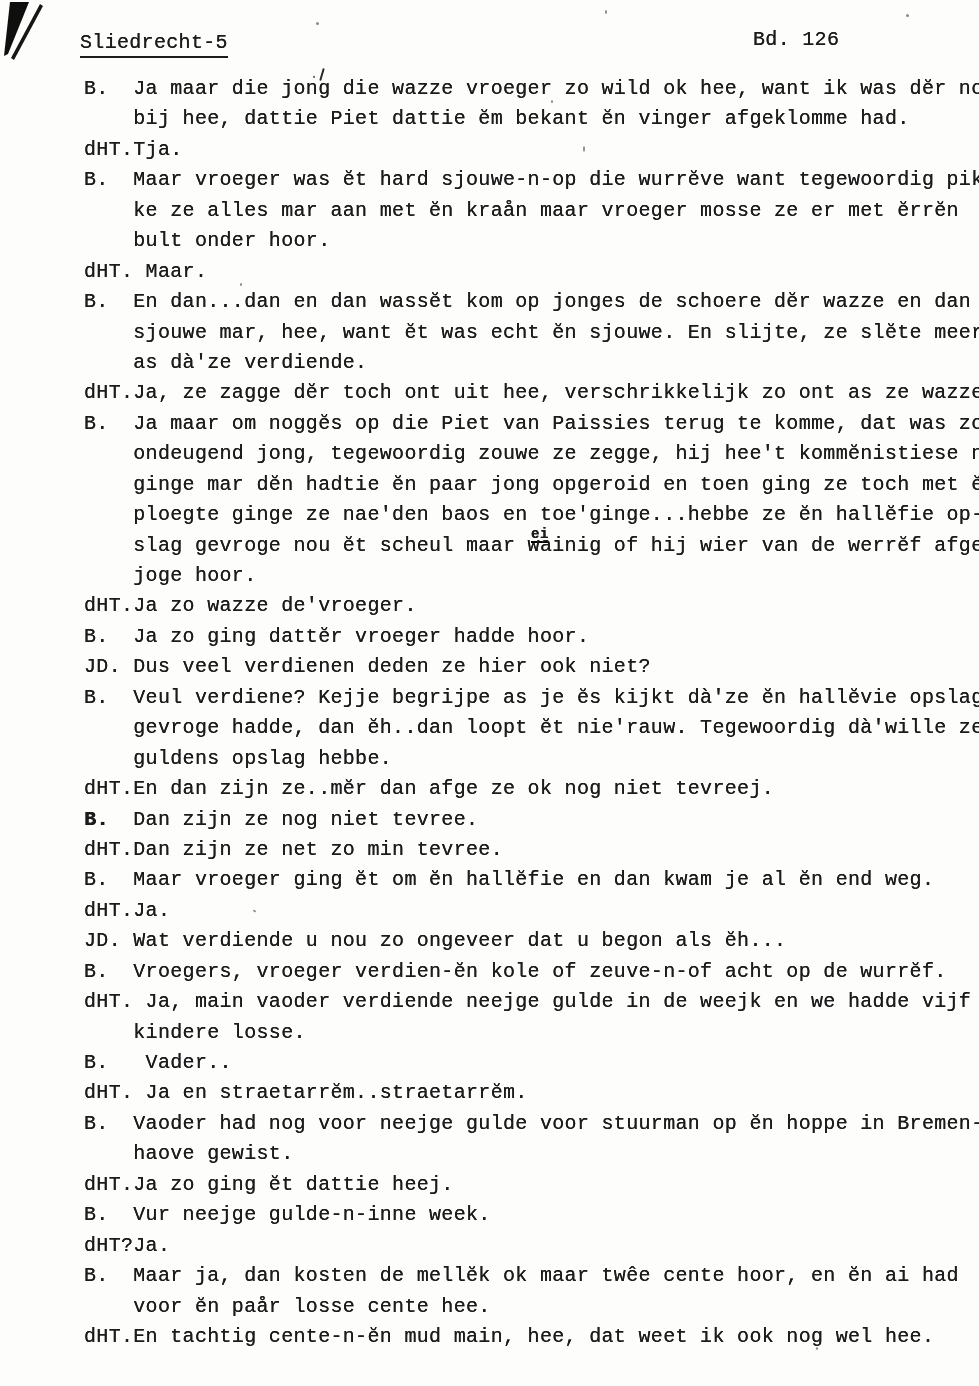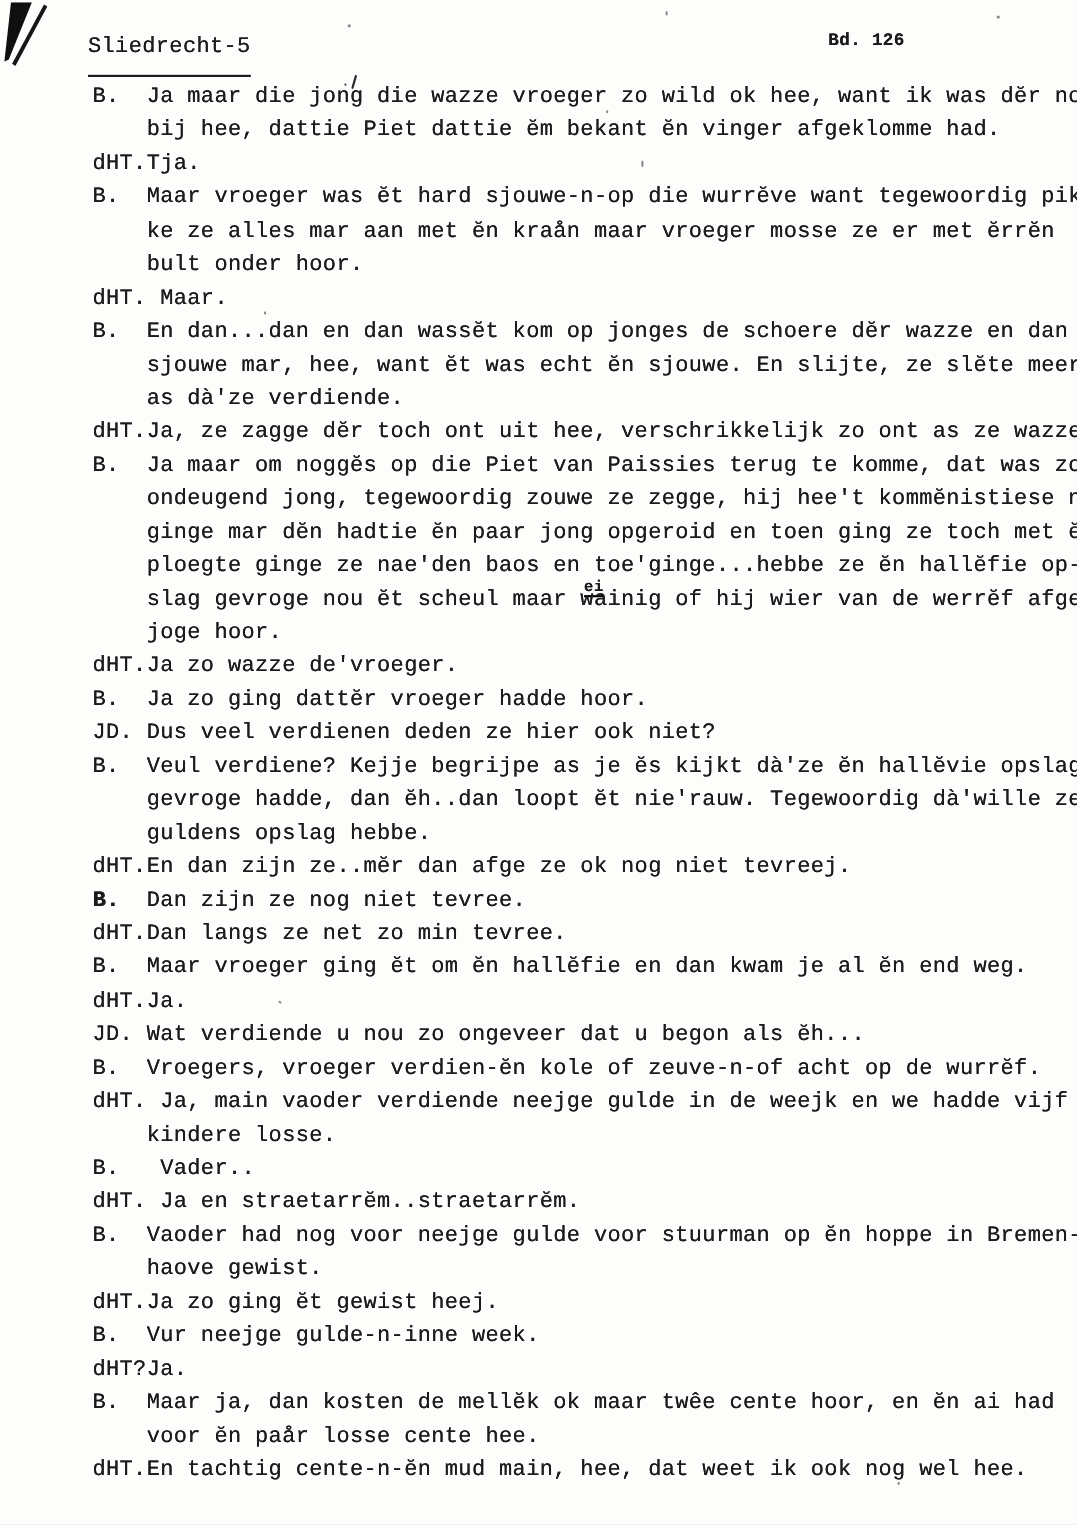--- a/index.html
+++ b/index.html
@@ -9,30 +9,29 @@
     width:979px;height:1386px;
     margin:0 auto;
     background:#fdfdfc;
     overflow:hidden;
     font-family:"Liberation Mono", monospace;
     color:#1c1c1c;
   }
   .hdr-left{
     position:absolute;left:80px;top:31px;
     font-size:20px;letter-spacing:0.32px;
-    padding-bottom:14px;
+    padding-bottom:2px;
     border-bottom:2px solid #1c1c1c;
     white-space:pre;
     text-shadow:0 0 0.5px #1c1c1c;
   }
   .hdr-right{
     position:absolute;left:753px;top:28px;
-    font-size:16px;letter-spacing:0.32px;white-space:pre;
+    font-size:20px;letter-spacing:0.32px;white-space:pre;
     text-shadow:0 0 0.5px #1c1c1c;
-    font-weight:bold;
   }
   .transcript{
     position:absolute;left:84px;top:74px;width:1200px;
   }
   .line{
     height:30.45px;line-height:30.45px;
     font-size:20px;letter-spacing:0.32px;
     white-space:pre;
     text-shadow:0 0 0.5px #1c1c1c;
   }
@@ -94,32 +93,32 @@
       <div class="line"><span class="lbl"></span><span class="txt">slag gevroge nou ĕt scheul maar wainig of hij wier van de werrĕf afge</span></div>
       <div class="line"><span class="lbl"></span><span class="txt">joge hoor.</span></div>
       <div class="line"><span class="lbl">dHT.</span><span class="txt">Ja zo wazze de'vroeger.</span></div>
       <div class="line"><span class="lbl">B.</span><span class="txt">Ja zo ging dattĕr vroeger hadde hoor.</span></div>
       <div class="line"><span class="lbl">JD.</span><span class="txt">Dus veel verdienen deden ze hier ook niet?</span></div>
       <div class="line"><span class="lbl">B.</span><span class="txt">Veul verdiene? Kejje begrijpe as je ĕs kijkt dà'ze ĕn hallĕvie opslag</span></div>
       <div class="line"><span class="lbl"></span><span class="txt">gevroge hadde, dan ĕh..dan loopt ĕt nie'rauw. Tegewoordig dà'wille ze</span></div>
       <div class="line"><span class="lbl"></span><span class="txt">guldens opslag hebbe.</span></div>
       <div class="line"><span class="lbl">dHT.</span><span class="txt">En dan zijn ze..mĕr dan afge ze ok nog niet tevreej.</span></div>
       <div class="line"><span class="lbl bold">B.</span><span class="txt">Dan zijn ze nog niet tevree.</span></div>
-      <div class="line"><span class="lbl">dHT.</span><span class="txt">Dan langs ze net zo min tevree.</span></div>
+      <div class="line"><span class="lbl">dHT.</span><span class="txt">Dan zijn ze net zo min tevree.</span></div>
       <div class="line"><span class="lbl">B.</span><span class="txt">Maar vroeger ging ĕt om ĕn hallĕfie en dan kwam je al ĕn end weg.</span></div>
       <div class="line"><span class="lbl">dHT.</span><span class="txt">Ja.</span></div>
       <div class="line"><span class="lbl">JD.</span><span class="txt">Wat verdiende u nou zo ongeveer dat u begon als ĕh...</span></div>
       <div class="line"><span class="lbl">B.</span><span class="txt">Vroegers, vroeger verdien-ĕn kole of zeuve-n-of acht op de wurrĕf.</span></div>
       <div class="line"><span class="lbl">dHT.</span><span class="txt"> Ja, main vaoder verdiende neejge gulde in de weejk en we hadde vijf</span></div>
       <div class="line"><span class="lbl"></span><span class="txt">kindere losse.</span></div>
       <div class="line"><span class="lbl">B.</span><span class="txt"> Vader..</span></div>
       <div class="line"><span class="lbl">dHT.</span><span class="txt"> Ja en straetarrĕm..straetarrĕm.</span></div>
       <div class="line"><span class="lbl">B.</span><span class="txt">Vaoder had nog voor neejge gulde voor stuurman op ĕn hoppe in Bremen-</span></div>
       <div class="line"><span class="lbl"></span><span class="txt">haove gewist.</span></div>
-      <div class="line"><span class="lbl">dHT.</span><span class="txt">Ja zo ging ĕt gewist heej.</span></div>
+      <div class="line"><span class="lbl">dHT.</span><span class="txt">Ja zo ging ĕt dattie heej.</span></div>
       <div class="line"><span class="lbl">B.</span><span class="txt">Vur neejge gulde-n-inne week.</span></div>
       <div class="line"><span class="lbl">dHT?</span><span class="txt">Ja.</span></div>
       <div class="line"><span class="lbl">B.</span><span class="txt">Maar ja, dan kosten de mellĕk ok maar twêe cente hoor, en ĕn ai had</span></div>
       <div class="line"><span class="lbl"></span><span class="txt">voor ĕn paår losse cente hee.</span></div>
       <div class="line"><span class="lbl">dHT.</span><span class="txt">En tachtig cente-n-ĕn mud main, hee, dat weet ik ook nog wel hee.</span></div>
     </div>
 
   <div class="speck" style="left:316px;top:22px;width:3px;height:3px"></div>
   <div class="speck" style="left:605px;top:10px;width:2px;height:4px"></div>
   <div class="speck" style="left:906px;top:14px;width:3px;height:3px"></div>

